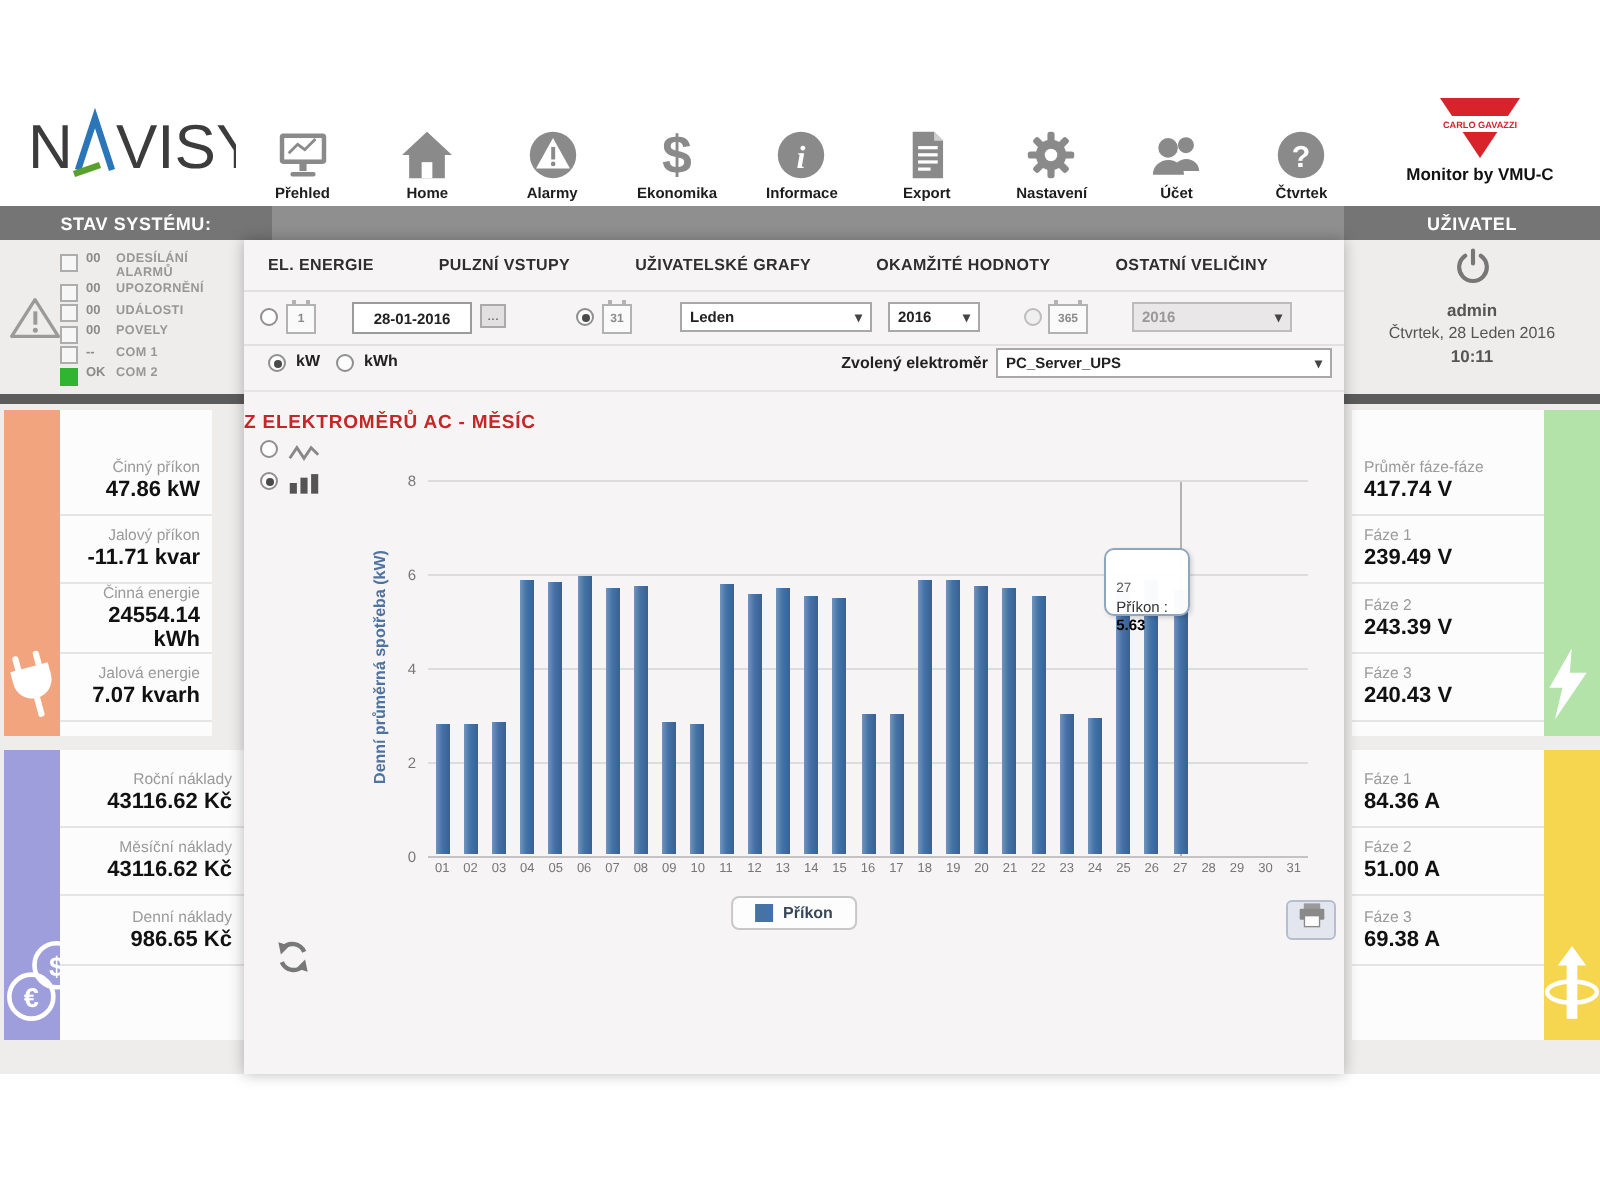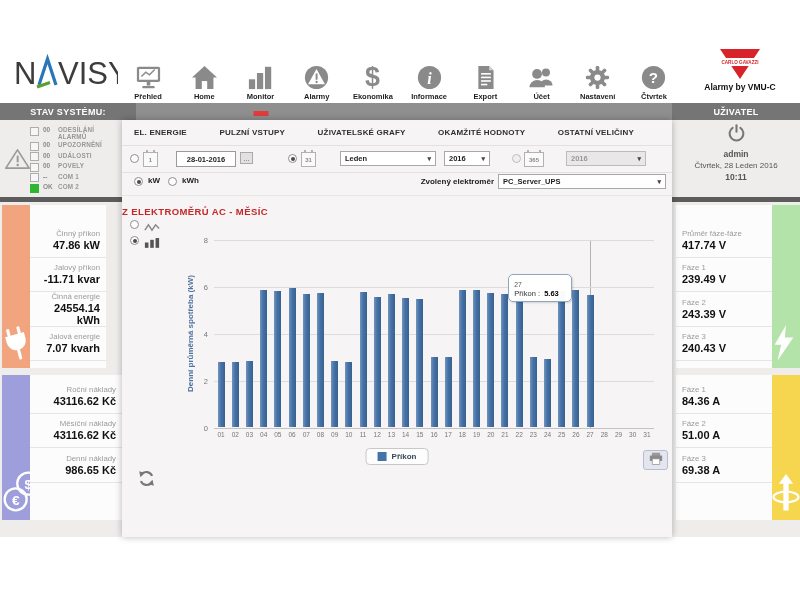--- a/index.html
+++ b/index.html
@@ -92,23 +92,23 @@
   .ctype-icon{position:absolute;}
   .ylab{position:absolute;left:-32px;top:209px;width:200px;text-align:center;font-size:8px;
         font-weight:bold;color:#4f73a0;transform:rotate(-90deg);}
   .ytick{position:absolute;left:68px;width:18px;text-align:right;font-size:7.5px;color:#777;}
   .plot{position:absolute;left:92px;top:120px;width:440px;height:188px;}
   .gridline{position:absolute;left:0;width:440px;height:1px;background:#dcdcdc;}
   .gridline.zero{background:#c3c3c3;}
   .bar{position:absolute;bottom:1px;width:7px;background:linear-gradient(90deg,#7094bd 0%,#4572a7 45%,#38618f 100%);}
   .xlab{position:absolute;top:311px;width:16px;text-align:center;font-size:6.5px;color:#777;}
   .cross{position:absolute;top:0;width:1px;height:188px;background:#b3b3b3;}
-  .tooltip{position:absolute;width:64px;height:28px;background:rgba(255,255,255,.97);
+  .tooltip{position:absolute;width:43px;height:28px;background:rgba(255,255,255,.97);
            border:1.5px solid #8fa6bf;border-radius:5px;box-shadow:1px 1px 2px rgba(0,0,0,.15);
-           padding:6px 5px;box-sizing:border-box;z-index:5;}
+           padding:16px 5px;box-sizing:border-box;z-index:5;margin-left:44px;}
   .tt-cat{font-size:6.8px;color:#555;} .tt-line{font-size:7.5px;color:#333;margin-top:1px;}
   .tt-line b{color:#000;}
   .legend{position:absolute;left:50%;transform:translateX(-50%);top:328px;display:flex;align-items:center;
           gap:5px;border:1px solid #c8c8c8;border-radius:4px;background:#fdfdfd;padding:3px 11px;cursor:pointer;}
   .legend-sq{width:9px;height:9px;background:#4572a7;}
   .legend-lab{font-size:8px;font-weight:bold;color:#37475a;}
   .printbtn{position:absolute;left:521px;top:330px;width:23px;height:18px;border:1px solid #b6bdd0;
             border-radius:3px;background:#e3e6ee;display:flex;align-items:center;justify-content:center;cursor:pointer;}
   .refresh{position:absolute;left:15px;top:349px;cursor:pointer;}
   
@@ -146,30 +146,20 @@
         </div>
         <div class="nav-item">
           <span class="nav-icon">
             <svg viewBox="0 0 30 28" width="27" height="25">
               <polygon points="15,1 29,14 25,14 25,27 5,27 5,14 1,14" fill="#8a8a8a"></polygon>
               <rect x="12" y="18" width="6" height="9" fill="#fff"></rect>
             </svg>
           </span>
           <span class="nav-label">Home</span>
         </div>
-        <div class="nav-item active">
-          <span class="nav-icon">
-            <svg viewBox="0 0 30 28" width="27" height="25">
-              <rect x="2" y="16" width="7" height="11" fill="#8a8a8a"></rect>
-              <rect x="11" y="9" width="7" height="18" fill="#8a8a8a"></rect>
-              <rect x="20" y="2" width="7" height="25" fill="#8a8a8a"></rect>
-            </svg>
-          </span>
-          <span class="nav-label">Monitor</span>
-        </div>
         <div class="nav-item">
           <span class="nav-icon">
             <svg viewBox="0 0 30 28" width="27" height="25">
               <circle cx="15" cy="14" r="13" fill="#8a8a8a"></circle>
               <polygon points="15,4.5 24.5,21.5 5.5,21.5" fill="#fff"></polygon>
               <rect x="14" y="9.5" width="2.2" height="7" fill="#8a8a8a"></rect>
               <circle cx="15.1" cy="19" r="1.3" fill="#8a8a8a"></circle>
             </svg>
           </span>
           <span class="nav-label">Alarmy</span>
@@ -196,66 +186,66 @@
             <svg viewBox="0 0 30 28" width="27" height="25">
               <path d="M7,1 h12 l5,5 v21 h-17 z" fill="#8a8a8a"></path>
               <polygon points="19,1 19,6 24,6" fill="#cfcfcf"></polygon>
               <rect x="10" y="9" width="11" height="1.8" fill="#fff"></rect>
               <rect x="10" y="13" width="11" height="1.8" fill="#fff"></rect>
               <rect x="10" y="17" width="11" height="1.8" fill="#fff"></rect>
               <rect x="10" y="21" width="7" height="1.8" fill="#fff"></rect>
             </svg>
           </span>
           <span class="nav-label">Export</span>
-        </div>
-        <div class="nav-item">
-          <span class="nav-icon">
-            <svg viewBox="0 0 30 28" width="27" height="25">
-              <g fill="#8a8a8a">
-                <circle cx="20" cy="8.5" r="4.5"></circle>
-                <path d="M13,23 a7.2,6.8 0 0 1 14.4,0 z"></path>
-                <circle cx="10" cy="10" r="5.5"></circle>
-                <path d="M1.5,25 a8.7,8.2 0 0 1 17.4,0 z"></path>
-              </g>
-            </svg>
-          </span>
-          <span class="nav-label">Účet</span>
         </div>
         <div class="nav-item">
           <span class="nav-icon">
             <svg viewBox="0 0 30 28" width="27" height="25">
               <g fill="#8a8a8a">
                 <rect x="13" y="1" width="4" height="26" rx="1.5"></rect>
                 <rect x="13" y="1" width="4" height="26" rx="1.5" transform="rotate(45 15 14)"></rect>
                 <rect x="13" y="1" width="4" height="26" rx="1.5" transform="rotate(90 15 14)"></rect>
                 <rect x="13" y="1" width="4" height="26" rx="1.5" transform="rotate(135 15 14)"></rect>
                 <circle cx="15" cy="14" r="8.5"></circle>
               </g>
               <circle cx="15" cy="14" r="3.5" fill="#fff"></circle>
             </svg>
           </span>
           <span class="nav-label">Nastavení</span>
         </div>
         <div class="nav-item">
           <span class="nav-icon">
             <svg viewBox="0 0 30 28" width="27" height="25">
+              <g fill="#8a8a8a">
+                <circle cx="20" cy="8.5" r="4.5"></circle>
+                <path d="M13,23 a7.2,6.8 0 0 1 14.4,0 z"></path>
+                <circle cx="10" cy="10" r="5.5"></circle>
+                <path d="M1.5,25 a8.7,8.2 0 0 1 17.4,0 z"></path>
+              </g>
+            </svg>
+          </span>
+          <span class="nav-label">Účet</span>
+        </div>
+        <div class="nav-item">
+          <span class="nav-icon">
+            <svg viewBox="0 0 30 28" width="27" height="25">
               <circle cx="15" cy="14" r="13" fill="#8a8a8a"></circle>
               <text x="15" y="20.5" text-anchor="middle" font-size="17" font-weight="bold" fill="#fff" font-family="Liberation Sans,sans-serif">?</text>
             </svg>
           </span>
           <span class="nav-label">Čtvrtek</span>
         </div>
       </div>
     <div class="brand">
       <svg width="46" height="34" viewBox="0 0 46 34">
         <polygon points="3,2 43,2 23,32" fill="#d8232a"></polygon>
         <rect x="5" y="11" width="36" height="8" fill="#fff"></rect>
         <text id="cg-text" x="23" y="17" text-anchor="middle" font-size="4.6" font-weight="bold" fill="#d8232a" font-family="Liberation Sans,sans-serif">CARLO GAVAZZI</text>
       </svg>
-      <span class="powered">Alarmy by  VMU-C</span>
+      <span class="powered">Monitor by  VMU-C</span>
     </div>
   </div>
 
   <div class="statusbar">
     <div class="sb-seg sb-left">STAV SYSTÉMU:</div>
     <div class="sb-seg sb-mid"></div>
     <div class="sb-seg sb-right">UŽIVATEL</div>
   </div>
 
   <div class="bodybg"></div>

